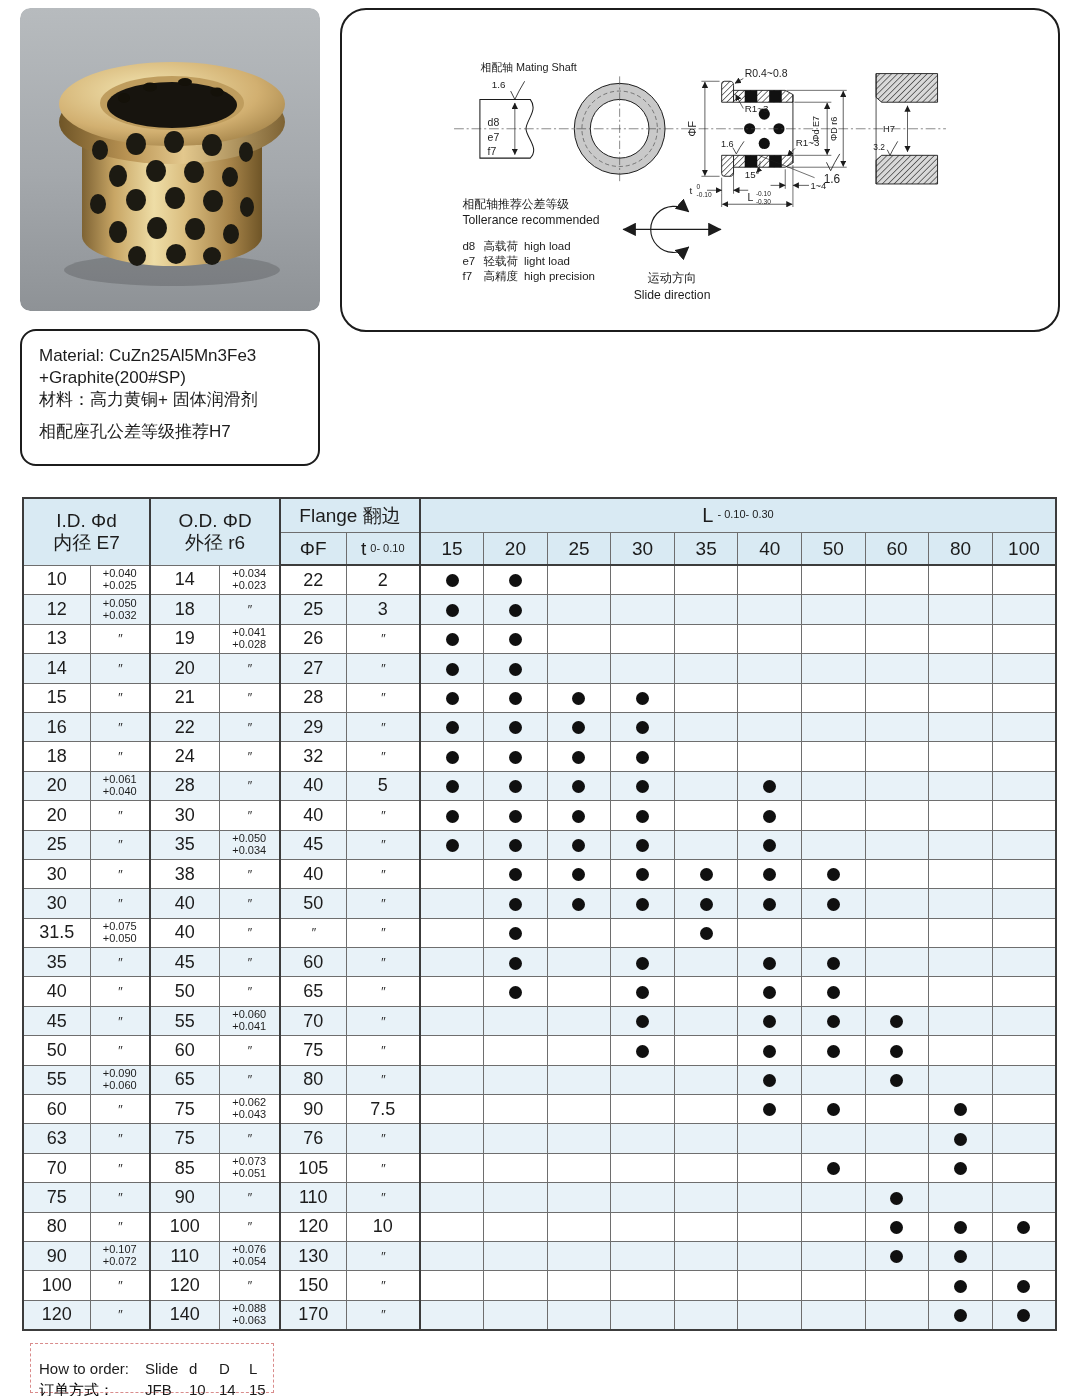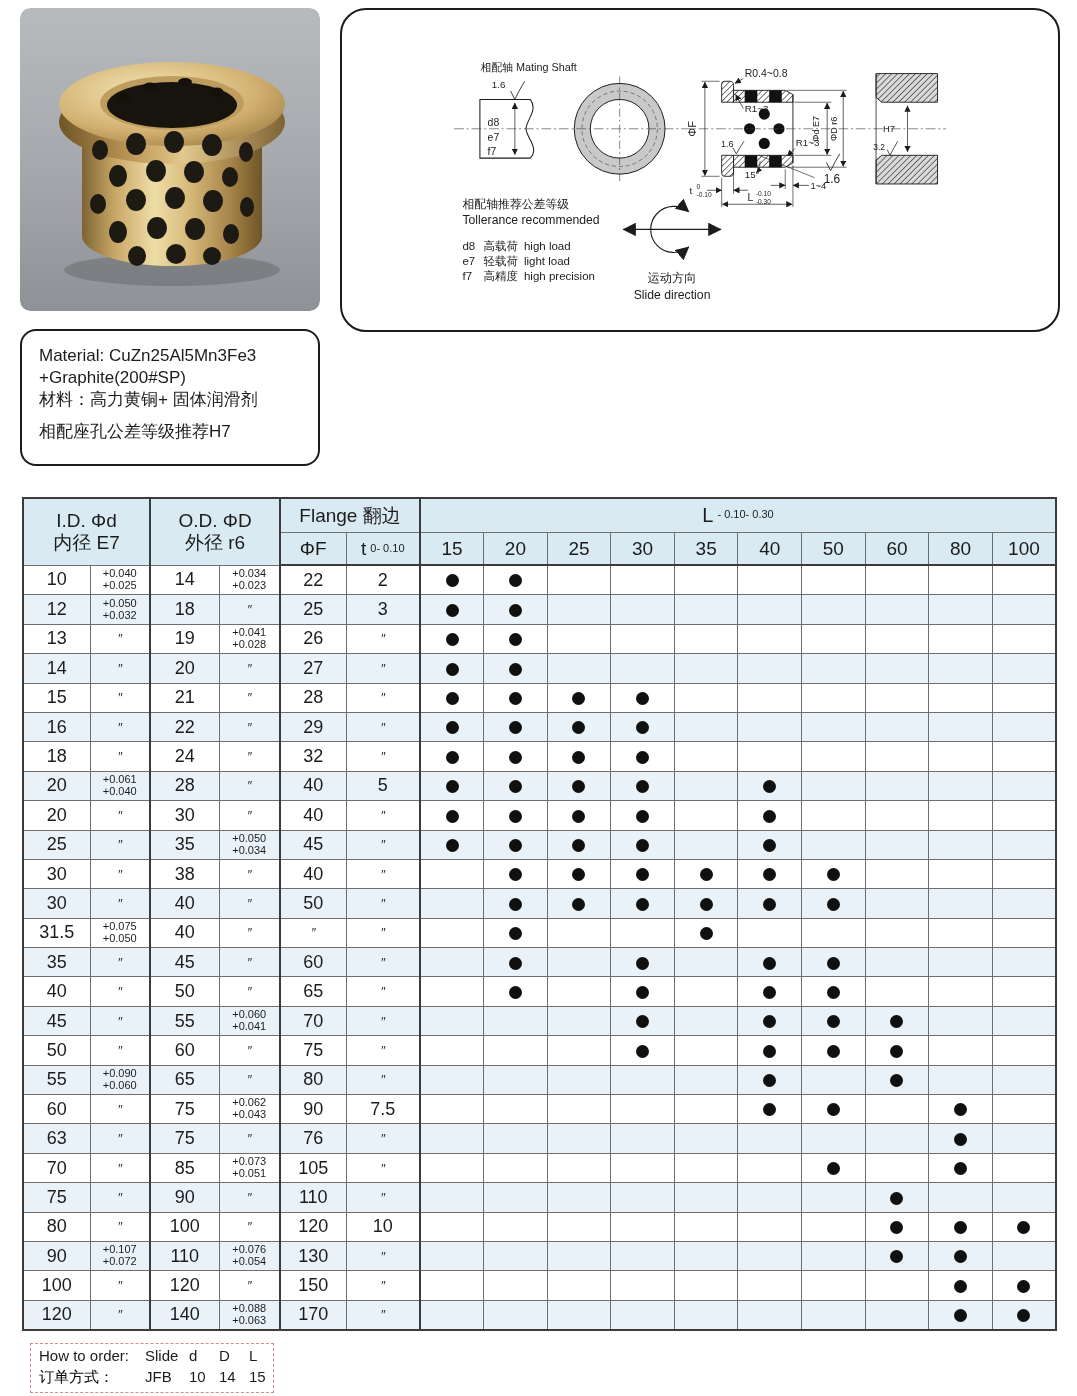--- a/index.html
+++ b/index.html
@@ -33,21 +33,21 @@
   .dim-table tbody tr:nth-child(even){background:#e8f2f8;}
   .dim-table td.tol{font-size:11px;line-height:1.08;white-space:pre-line;}
   .dim-table td.ditto{font-size:13px;font-style:italic;color:#333;}
   .stack{display:inline-flex;flex-direction:row;font-size:11px;line-height:1.0;vertical-align:middle;
       text-align:left;margin-left:4px;position:relative;top:-1px;}
   .lbig{font-size:20px;vertical-align:middle;}
   .dot{display:inline-block;width:13px;height:13px;border-radius:50%;background:#101010;vertical-align:middle;}
 
   
   .order-box{position:absolute;left:30px;top:1343px;width:244px;height:50px;border:1.5px dashed #d98b8b;
-      box-sizing:border-box;padding:1px 6px 0 8px;font-size:15px;}
+      box-sizing:border-box;padding:14px 6px 0 8px;font-size:15px;}
   .ob-grid{display:grid;grid-template-columns:106px 44px 30px 30px 22px;line-height:1.4;}
   .ob-grid .red{color:#000000;}
 </style>
 </head>
 <body>
 
 <div class="page">
 
   <div class="photo-box">
     <svg viewBox="0 0 300 303">

